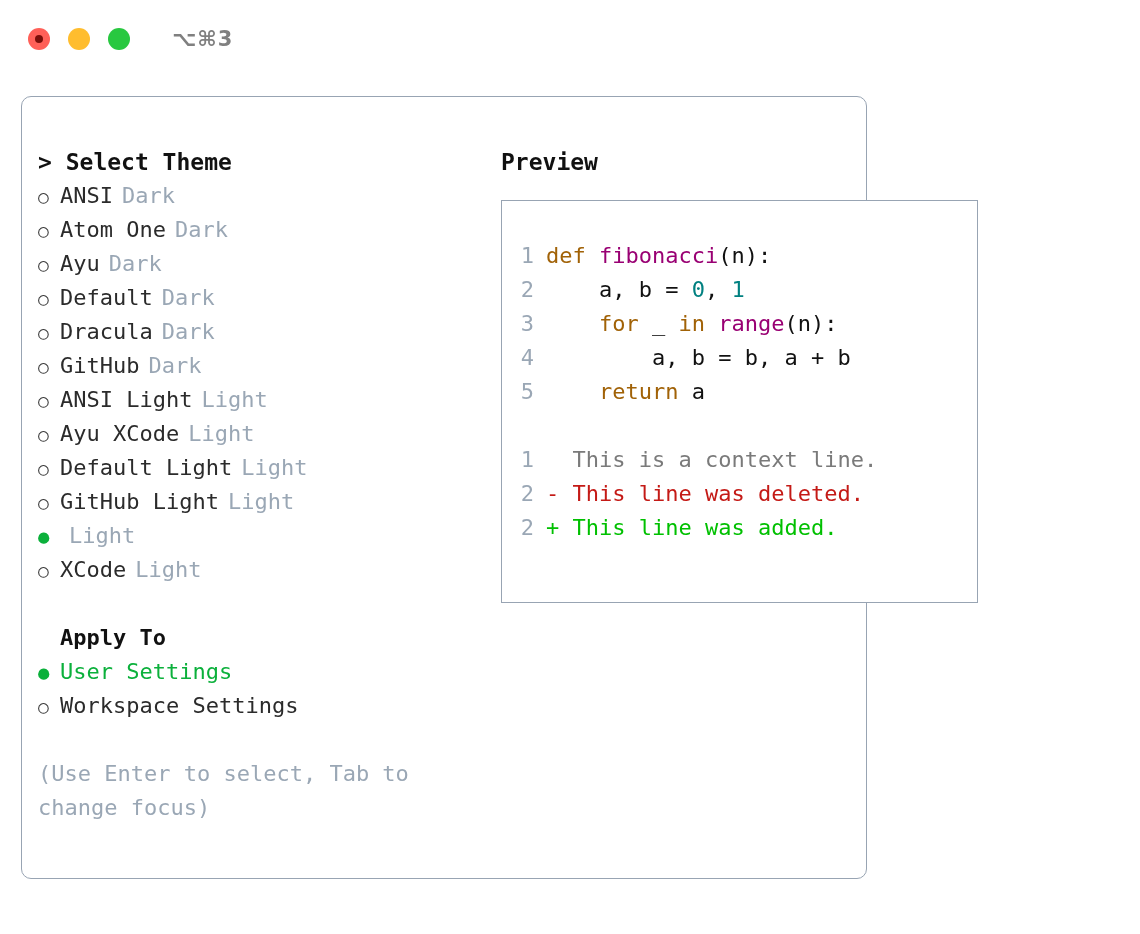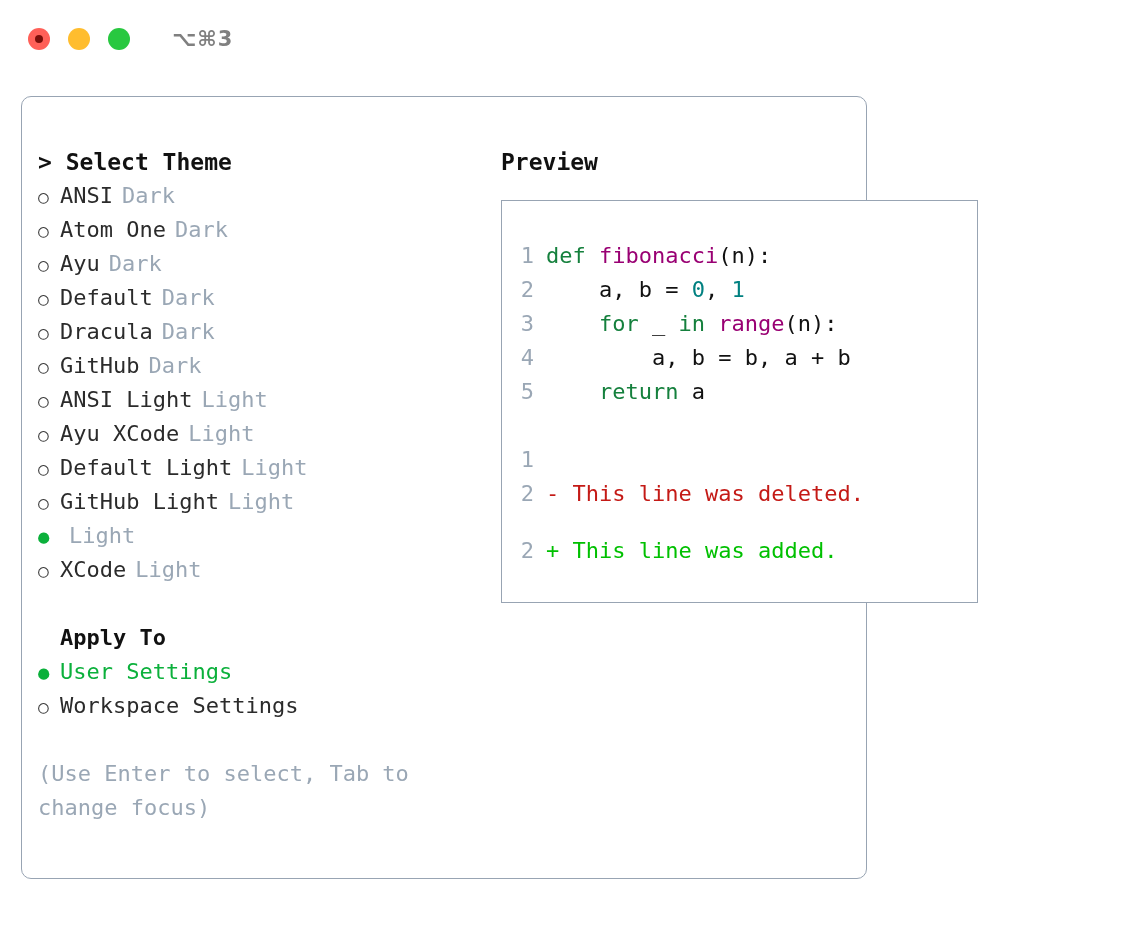--- a/index.html
+++ b/index.html
@@ -178,28 +178,28 @@
     width: 44px;
     text-align: right;
     color: #9aa7b5;
     padding-right: 12px;
     box-sizing: border-box;
   }
   .code-text { color: #111111; }
   .diff-gap { height: 34px; }
 
   
-  .tok-kw   { color: #15803d; }
+  .tok-kw   { color: #a16207; }
   .tok-fn   { color: #990073; }
   .tok-num  { color: #008080; }
   .tok-plain{ color: #111111; }
 
   .diff-context { color: #7a7a7a; }
   .diff-del     { color: #c41a16; }
-  .diff-add     { color: #00c000; margin-top: 23px; }
+  .diff-add     { color: #00c000; }
 </style>
 </head>
 <body>
 
 <div id="app-window">
 
   <div id="titlebar">
     <div class="traffic-lights">
       <span class="light close"></span>
       <span class="light min"></span>
@@ -243,21 +243,21 @@
       <div id="preview-box">
         <div id="code-block">
             <div class="code-line"><span class="lineno">1</span><span class="code-text"><span class="tok-kw">def </span><span class="tok-fn">fibonacci</span><span class="tok-plain">(n):</span></span></div>
             <div class="code-line"><span class="lineno">2</span><span class="code-text"><span class="tok-plain">    a, b = </span><span class="tok-num">0</span><span class="tok-plain">, </span><span class="tok-num">1</span></span></div>
             <div class="code-line"><span class="lineno">3</span><span class="code-text"><span class="tok-plain">    </span><span class="tok-kw">for</span><span class="tok-plain"> _ </span><span class="tok-kw">in</span><span class="tok-plain"> </span><span class="tok-fn">range</span><span class="tok-plain">(n):</span></span></div>
             <div class="code-line"><span class="lineno">4</span><span class="code-text"><span class="tok-plain">        a, b = b, a + b</span></span></div>
             <div class="code-line"><span class="lineno">5</span><span class="code-text"><span class="tok-plain">    </span><span class="tok-kw">return</span><span class="tok-plain"> a</span></span></div>
           </div>
         <div class="diff-gap"></div>
         <div id="diff-block">
-            <div class="code-line"><span class="lineno">1</span></div>
+            <div class="code-line"><span class="lineno">1</span><span class="diff-context">  This is a context line.</span></div>
             <div class="code-line"><span class="lineno">2</span><span class="diff-del">- This line was deleted.</span></div>
             <div class="code-line"><span class="lineno">2</span><span class="diff-add">+ This line was added.</span></div>
           </div>
       </div>
     </div>
 
   </div>
 </div>
 
 </body></html>

